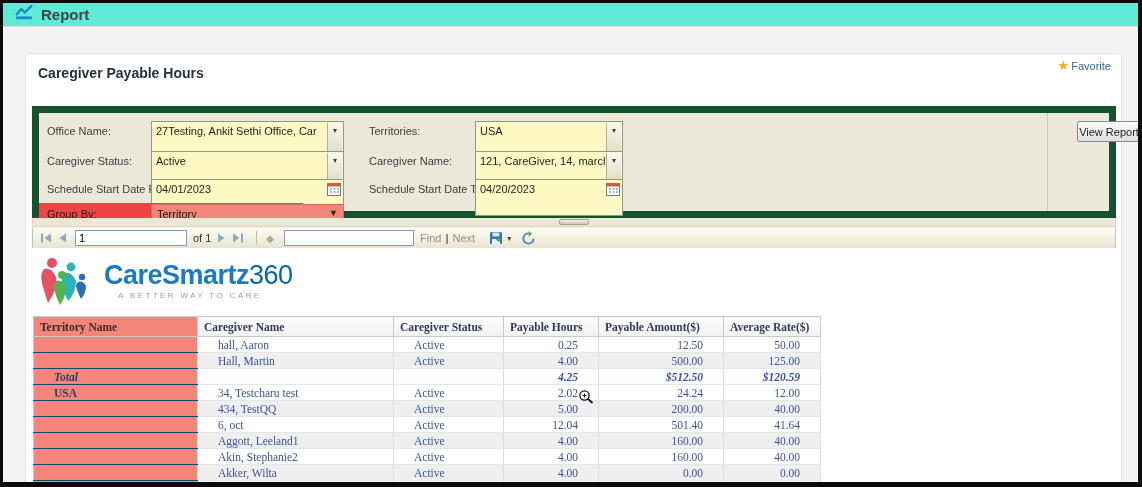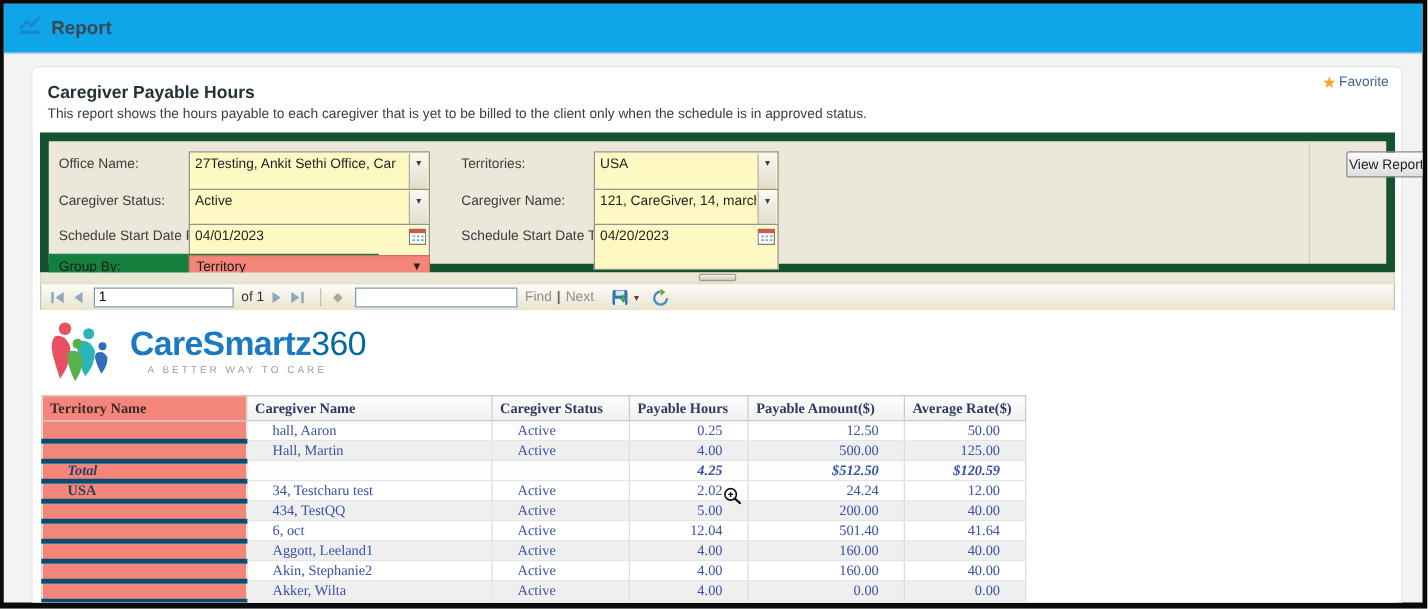--- a/index.html
+++ b/index.html
@@ -4,22 +4,22 @@
 <style>
   * { margin:0; padding:0; box-sizing:border-box; }
   html,body { background:#ffffff; font-family:"Liberation Sans", sans-serif; }
   .frame {
     position:relative; width:1142px; height:487px; overflow:hidden;
     border:3px solid #0b0b0b; border-right-width:4px; border-bottom-width:5px;
     background:#f2f3f3;
   }
   
   .topbar {
-    position:absolute; left:0; top:0; right:0; height:40px;
-    background:#0ea5e9; border-bottom:1px solid #dadedd;
+    position:absolute; left:0; top:0; right:0; height:24px;
+    background:#5eead4; border-bottom:1px solid #dadedd;
     display:flex; align-items:center; padding-left:12px; gap:8px;
   }
   .topbar-title { font-size:15px; font-weight:bold; color:#3a4750; }
   
   .card {
     position:absolute; left:22px; top:50px; width:1097px; height:440px;
     background:#ffffff; border:1px solid #e3e6e6; border-bottom:none;
     border-radius:5px 5px 0 0;
   }
   .page-title { position:absolute; left:12px; top:11px; font-size:14px; font-weight:bold; color:#24313a; }
@@ -38,21 +38,21 @@
   .combo .val, .datebox .val {
     position:absolute; left:4px; right:17px; top:3px; white-space:nowrap; overflow:hidden;
   }
   .combo .arrow-btn {
     position:absolute; right:1px; top:1px; bottom:1px; width:15px;
     background:linear-gradient(#f9f8f3,#dcd8c2); border-left:1px solid #b2ae9d;
     font-size:8px; color:#3f3f3f; text-align:center; line-height:16px; cursor:pointer;
   }
   .datebox .cal-btn { position:absolute; right:2px; top:2px; width:14px; height:14px; cursor:pointer; }
   .groupby-band {
-    position:absolute; left:0; top:90px; width:264px; height:22px; background:#15803d;padding-left:24px;
+    position:absolute; left:0; top:90px; width:264px; height:22px; background:#ef4444;padding-left:24px;
   }
   .groupby-select {
     position:absolute; left:112px; top:1px; width:193px; height:20px;
     background:#f4857b; border:1px solid #cf6f66; font-size:11px; color:#161616;
   }
   .groupby-select .val { position:absolute; left:5px; top:3px; }
   .groupby-select .chev { position:absolute; right:5px; top:3px; font-size:9px; color:#222; }
   .v-divider { position:absolute; left:1008px; top:0; bottom:0; width:1px; background:#cfcbb5; }
   .view-report-btn {
     position:absolute; left:1018px; top:8px; width:64px; height:21px;
@@ -103,21 +103,21 @@
     border:1px solid #c9c9c9; white-space:nowrap; overflow:hidden;
   }
   .report-table th.h-terr { background:#f4857b; color:#3c2a28; }
   .report-table td {
     height:16px; padding:0 20px; color:#3952a3;
     border-left:1px solid #dcdcdc; border-right:1px solid #dcdcdc; border-bottom:1px solid #e6e6e6;
     white-space:nowrap; overflow:hidden;
   }
   .report-table tr.shaded td { background:#efefef; }
   .report-table td.c-terr {
-    background:#f4857b; border-bottom:4px solid #0c4a6e; border-left:1px solid #c9c9c9;
+    background:#f4857b; border-bottom:1px solid #0c4a6e; border-left:1px solid #c9c9c9;
     font-weight:bold; color:#31405f;
   }
   .report-table tr.shaded td.c-terr { background:#f4857b; }
   .report-table td.c-num { text-align:right; }
   .report-table tr.total-row td { font-weight:bold; font-style:italic; background:#fdfdfd; }
   .report-table tr.total-row td.c-terr { background:#f4857b; }
 
   .zoom-cursor { position:absolute; left:575px; top:386px; pointer-events:none; }
 </style>
 </head>
@@ -130,21 +130,20 @@
       <svg width="18" height="15" viewBox="0 0 20 16">
         <polyline points="2,10 7,4 11,8 18,1" fill="none" stroke="#1d86d0" stroke-width="2.6" stroke-linecap="round" stroke-linejoin="round"></polyline>
         <rect x="1" y="12.5" width="18" height="3" rx="1.2" fill="#1d86d0"></rect>
       </svg>
     </span>
     <span class="topbar-title">Report</span>
   </div>
 
   <div class="card">
     <div class="page-title">Caregiver Payable Hours</div>
-    <div class="page-desc">This report shows the hours payable to each caregiver that is yet to be billed to the client only when the schedule is in approved status.</div>
     <div class="favorite">
       <span class="fav-star">★</span>
       <span>Favorite</span>
     </div>
 
     <div class="panel">
 
       <div class="params">
         <span class="p-label" style="left:8px; top:12px;">Office Name:</span>
         <div class="combo" style="left:112px; top:8px; width:193px;">

